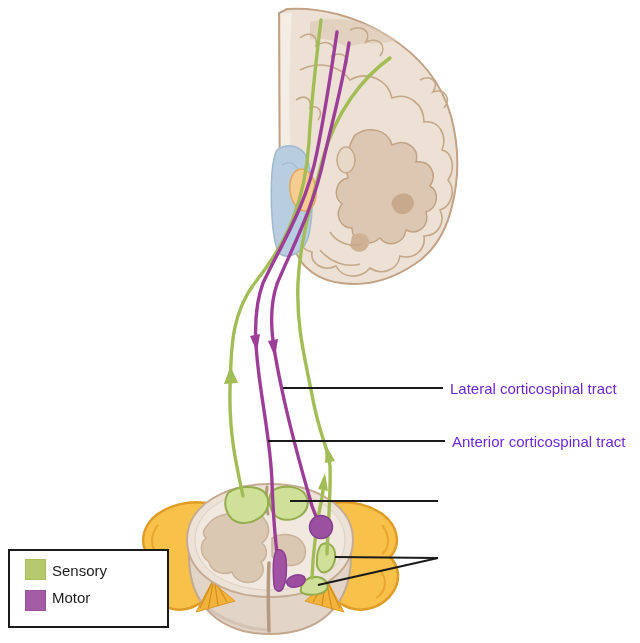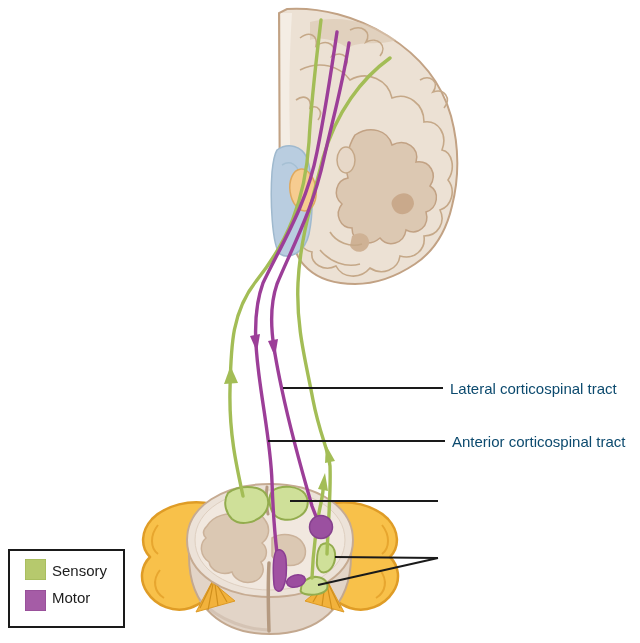--- a/index.html
+++ b/index.html
@@ -1,23 +1,23 @@
 <!DOCTYPE html>
 <html><head>
 <meta charset="utf-8">
 <style>
   html,body{margin:0;padding:0;background:#ffffff;}
   body{width:640px;height:643px;position:relative;overflow:hidden;
        font-family:"Liberation Sans", sans-serif;color:#1c1c1c;}
   .stage{position:absolute;left:0;top:0;width:640px;height:643px;}
-  .callout-label{position:absolute;font-size:15px;line-height:17px;color:#0c4a6e;white-space:nowrap;text-align:center;}
+  .callout-label{position:absolute;font-size:15px;line-height:17px;color:#6d28d9;white-space:nowrap;text-align:center;}
   #label-lateral{left:450px;top:380px;}
   #label-anterior{left:452px;top:433px;}
   .legend-box{position:absolute;left:8px;top:549px;width:113px;height:75px;
-              border:2px solid #1a1a1a;background:#ffffff;}
+              border:2px solid #1a1a1a;background:#ffffff;padding-left:44px;}
   .legend-swatch{position:absolute;left:15px;width:21px;height:21px;display:block;}
   .legend-swatch.s1{top:8px;}
   .legend-swatch.s2{top:39px;}
   .legend-text{position:absolute;left:42px;font-size:15px;}
   .legend-text.t1{top:11px;}
   .legend-text.t2{top:38px;}
 </style>
 </head>
 <body>
 

